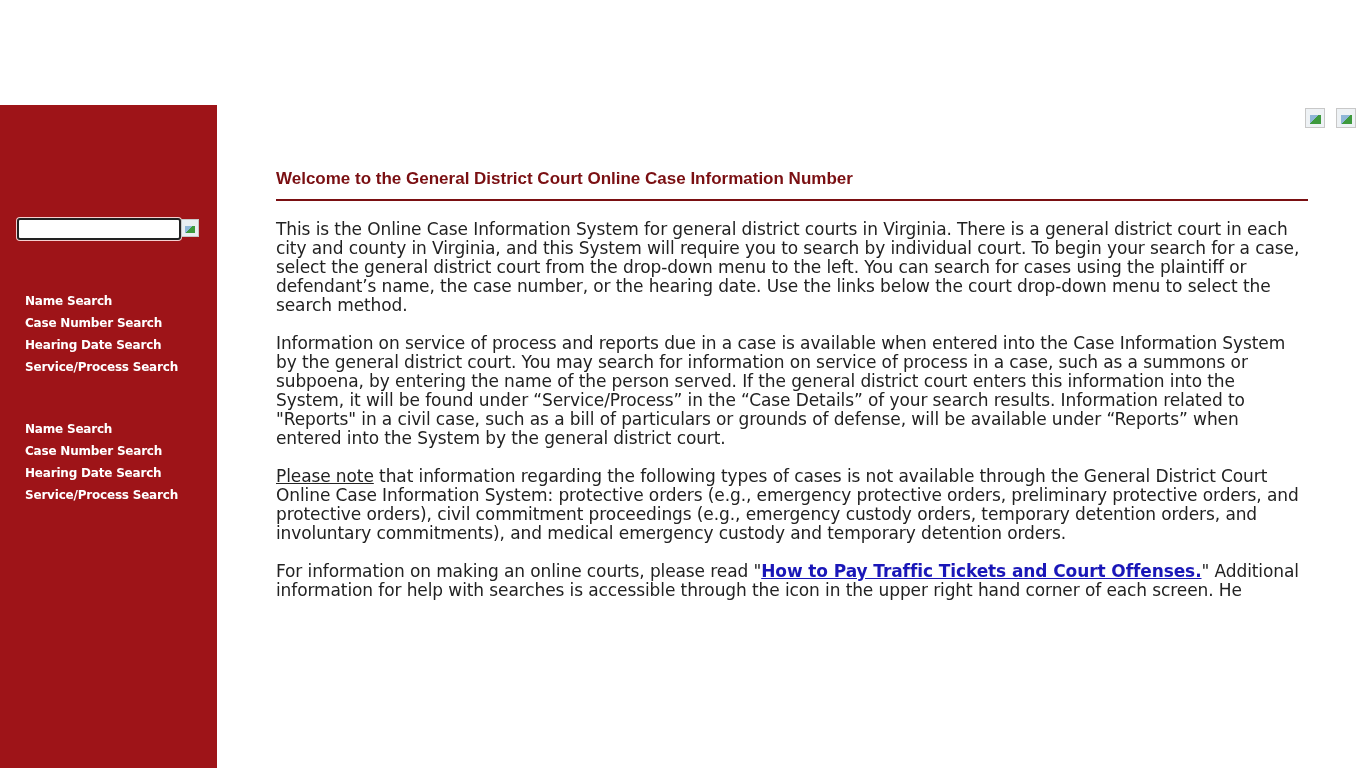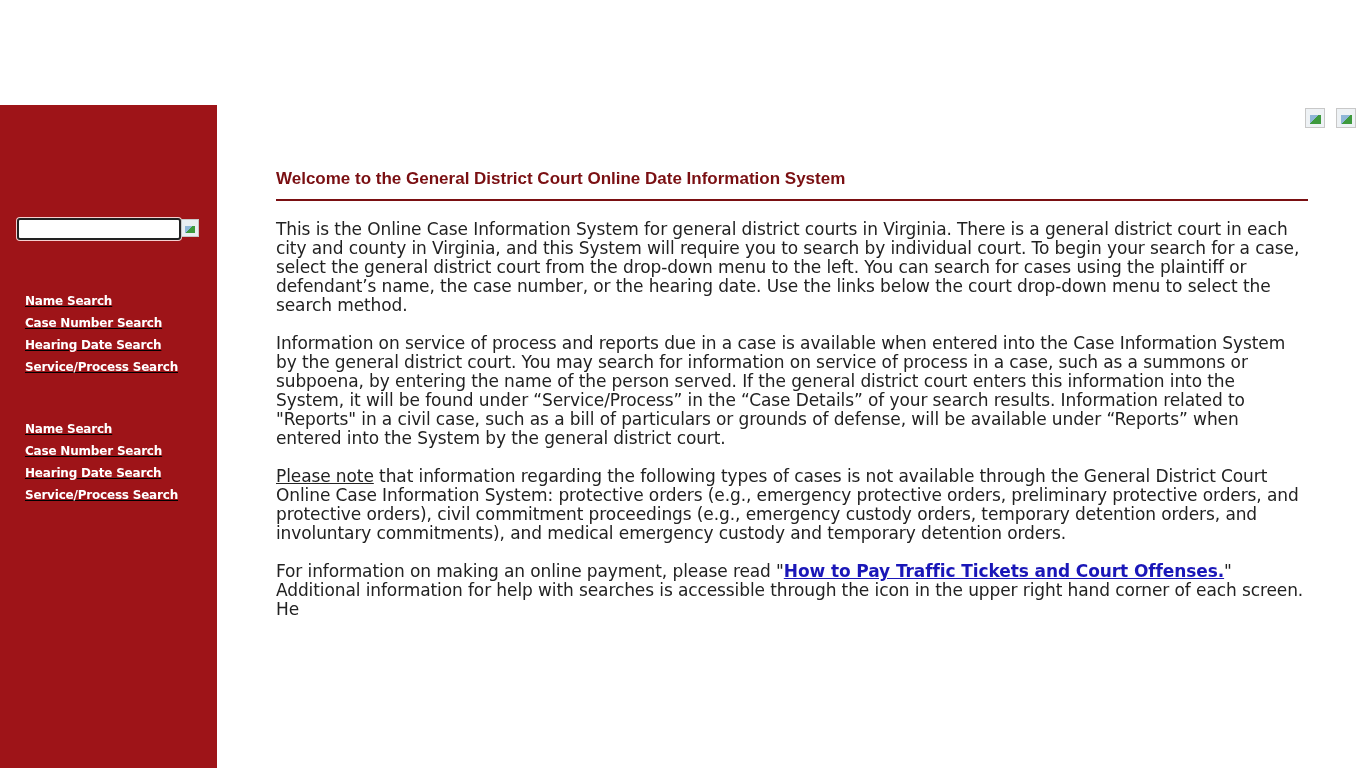--- a/index.html
+++ b/index.html
@@ -15,21 +15,21 @@
     position:absolute; left:17px; top:113px; width:160px; height:18px;
     background:#fff; border:2px solid #222; border-radius:3px;
     box-shadow:0 0 0 1px #f5d0d0; box-sizing:content-box;
   }
   .go-btn {
     position:absolute; left:181px; top:114px; width:18px; height:18px;
     background:#e9eef2; border:1px solid #c8c8c8; box-sizing:border-box;
   }
   .go-btn .pic { position:absolute; left:3px; bottom:3px; width:10px; height:7px;
     background:linear-gradient(135deg,#8fb7d8 0 45%,#3d9a3d 45% 100%); }
-  .nav-group { position:absolute; left:25px;text-decoration:underline; }
+  .nav-group { position:absolute; left:25px; }
   .nav-group.g1 { top:185px; }
   .nav-group.g2 { top:313px; }
   .nav-item {
     display:block; color:#ffffff; font-family:"DejaVu Sans", sans-serif;
     font-weight:bold; font-size:12px; line-height:22px; text-decoration:none;
     letter-spacing:-0.2px; cursor:pointer;
   }
   .top-icons { position:absolute; top:108px; right:10px; display:flex; gap:11px; }
   .top-icon {
     width:20px; height:20px; border:1px solid #c8c8c8; box-sizing:border-box;
@@ -78,20 +78,20 @@
 <div class="top-icons">
   <div class="top-icon">
     <span class="pic"></span>
   </div>
   <div class="top-icon">
     <span class="pic"></span>
   </div>
 </div>
 
 <div class="content">
-  <h1 class="title">Welcome to the General District Court Online Date Information System</h1>
+  <h1 class="title">Welcome to the General District Court Online Case Information Number</h1>
   <div class="rule"></div>
 
   <p class="para">This is the Online Case Information System for general district courts in Virginia. There is a general district court in each city and county in Virginia, and this System will require you to search by individual court. To begin your search for a case, select the general district court from the drop-down menu to the left. You can search for cases using the plaintiff or defendant’s name, the case number, or the hearing date. Use the links below the court drop-down menu to select the search method.</p>
   <p class="para">Information on service of process and reports due in a case is available when entered into the Case Information System by the general district court. You may search for information on service of process in a case, such as a summons or subpoena, by entering the name of the person served. If the general district court enters this information into the System, it will be found under “Service/Process” in the “Case Details” of your search results. Information related to "Reports" in a civil case, such as a bill of particulars or grounds of defense, will be available under “Reports” when entered into the System by the general district court.</p>
   <p class="para"><span class="underline">Please note</span><span> that information regarding the following types of cases is not available through the General District Court Online Case Information System: protective orders (e.g., emergency protective orders, preliminary protective orders, and protective orders), civil commitment proceedings (e.g., emergency custody orders, temporary detention orders, and involuntary commitments), and medical emergency custody and temporary detention orders.</span></p>
-  <p class="para"><span>For information on making an online payment, please read "</span><a class="pay-link">How to Pay Traffic Tickets and Court Offenses.</a><span>" Additional information for help with searches is accessible through the icon in the upper right hand corner of each screen. He</span></p>
+  <p class="para"><span>For information on making an online courts, please read "</span><a class="pay-link">How to Pay Traffic Tickets and Court Offenses.</a><span>" Additional information for help with searches is accessible through the icon in the upper right hand corner of each screen. He</span></p>
 </div>
 
 </body></html>

